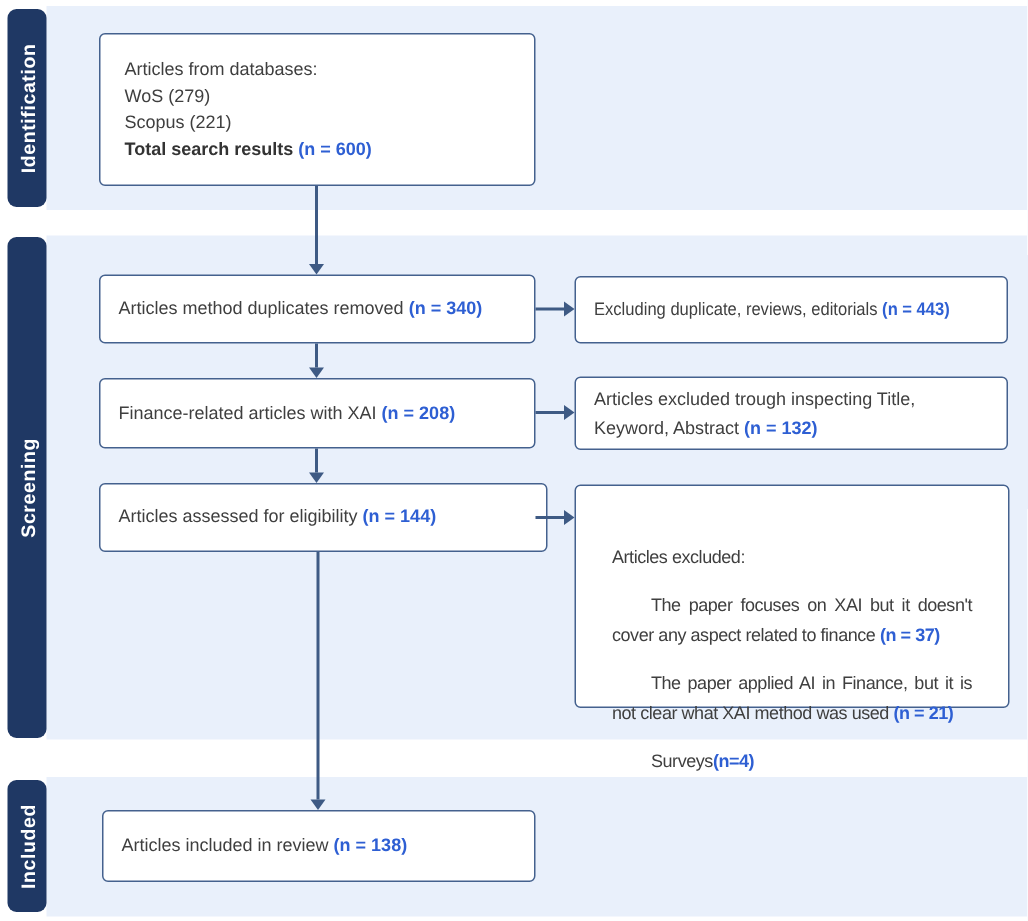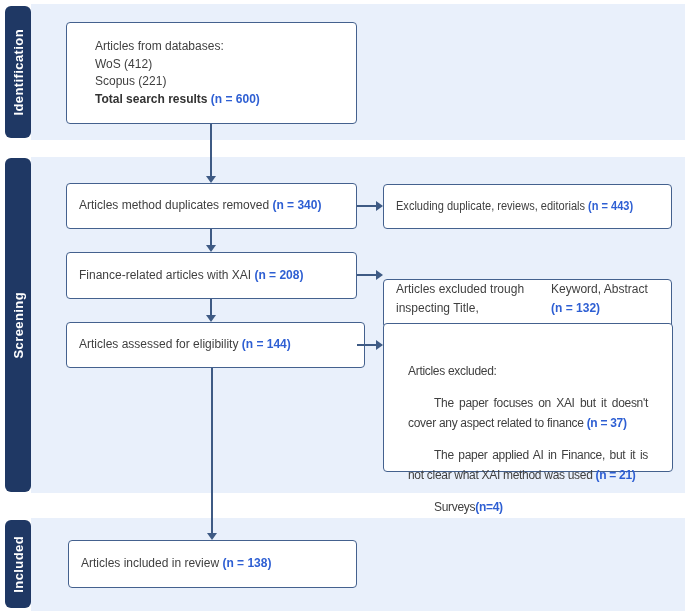--- a/index.html
+++ b/index.html
@@ -60,31 +60,31 @@
   }
   .fbox.center {
     display: flex;
     align-items: center;
     padding: 0 12px;
     white-space: nowrap;
   }
   .nval { color: #2e5fd3; font-weight: 700; }
   .bold { font-weight: 700; color: #333333; }
 
-  .box-databases        { left: 66px;  top: 22px;  width: 291px; height: 102px; padding: 15px 28px; }
+  .box-databases        { left: 66px;  top: 22px;  width: 291px; height: 102px; padding: 15px 16px; }
   .box-after-duplicates { left: 66px;  top: 183px; width: 291px; height: 46px; }
   .box-finance-xai      { left: 66px;  top: 252px; width: 291px; height: 47px; }
   .box-eligibility      { left: 66px;  top: 322px; width: 299px; height: 46px; }
   .box-included-review  { left: 68px;  top: 540px; width: 289px; height: 48px; }
 
   .box-excluding-duplicate { left: 383px; top: 184px; width: 289px; height: 45px; }
   .box-excluded-inspecting {
     left: 383px; top: 251px; width: 289px; height: 49px;
-    display: flex; justify-content: center;
-    padding: 0 12px; line-height: 19px; margin-top: 28px;
+    display: flex; flex-direction: column; justify-content: center;
+    padding: 0 12px; line-height: 19px;
   }
   .box-excluded-detail {
     left: 383px; top: 323px; width: 290px; height: 149px;
     padding: 25px 12px 0 12px; line-height: 20px;
   }
   .box-excluded-detail p {
     margin: 12px;
     text-align: justify;
     letter-spacing: -0.3px;
   }
@@ -127,21 +127,21 @@
   </div>
   <div class="tab tab-screening">
     <span class="vtext">Screening</span>
   </div>
   <div class="tab tab-included">
     <span class="vtext">Included</span>
   </div>
 
   <div class="fbox box-databases">
     <div>Articles from databases:</div>
-    <div>WoS (412)</div>
+    <div>WoS (279)</div>
     <div>Scopus (221)</div>
     <div><span class="bold">Total search results </span><span class="nval">(n = 600)</span></div>
   </div>
 
   <div class="fbox center box-after-duplicates">
     <div><span>Articles method duplicates removed </span><span class="nval">(n = 340)</span></div>
   </div>
 
   <div class="fbox center box-finance-xai">
     <div><span>Finance-related articles with XAI </span><span class="nval">(n = 208)</span></div>

